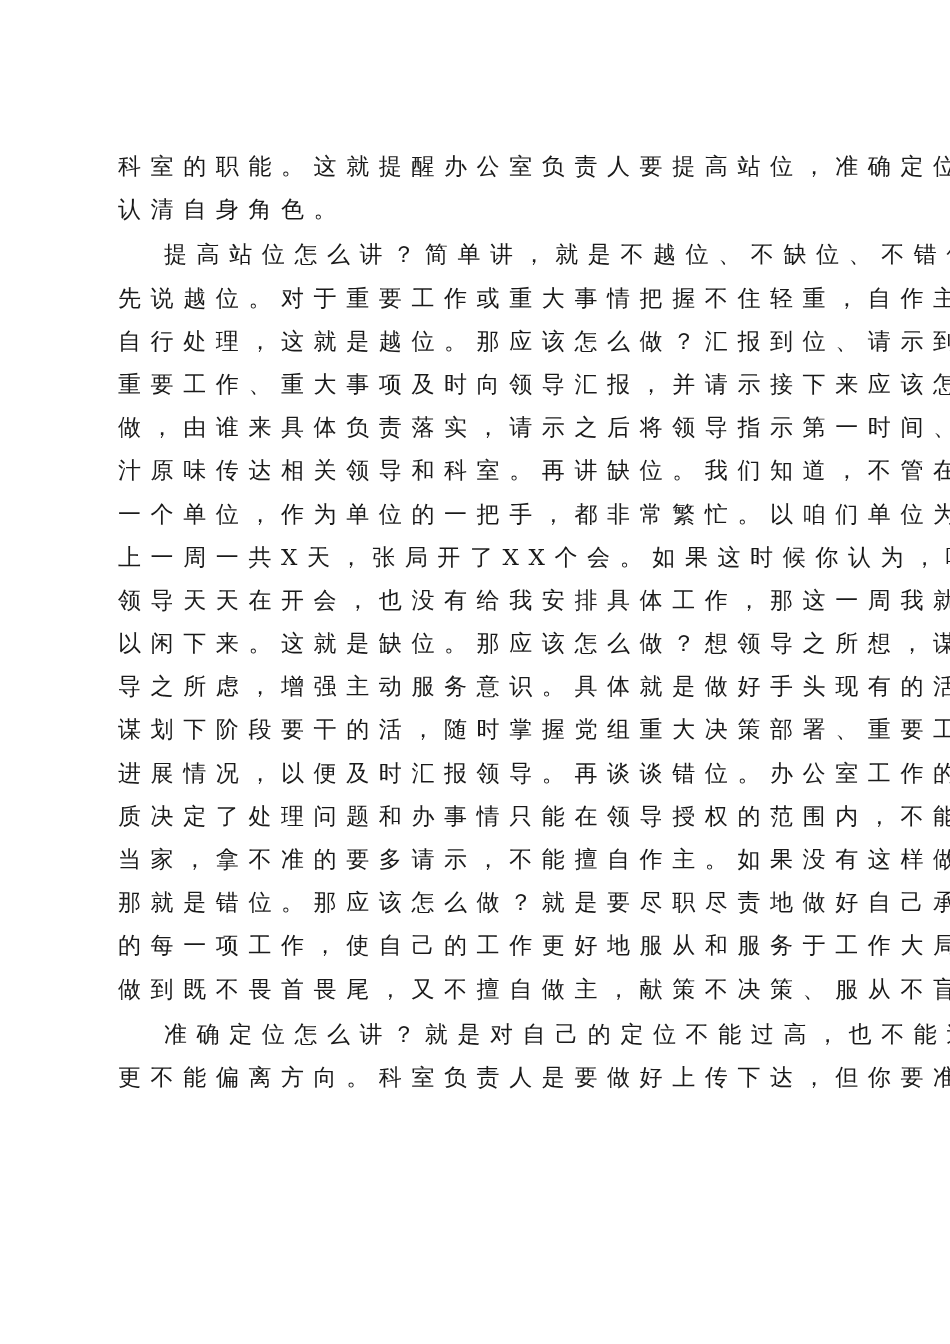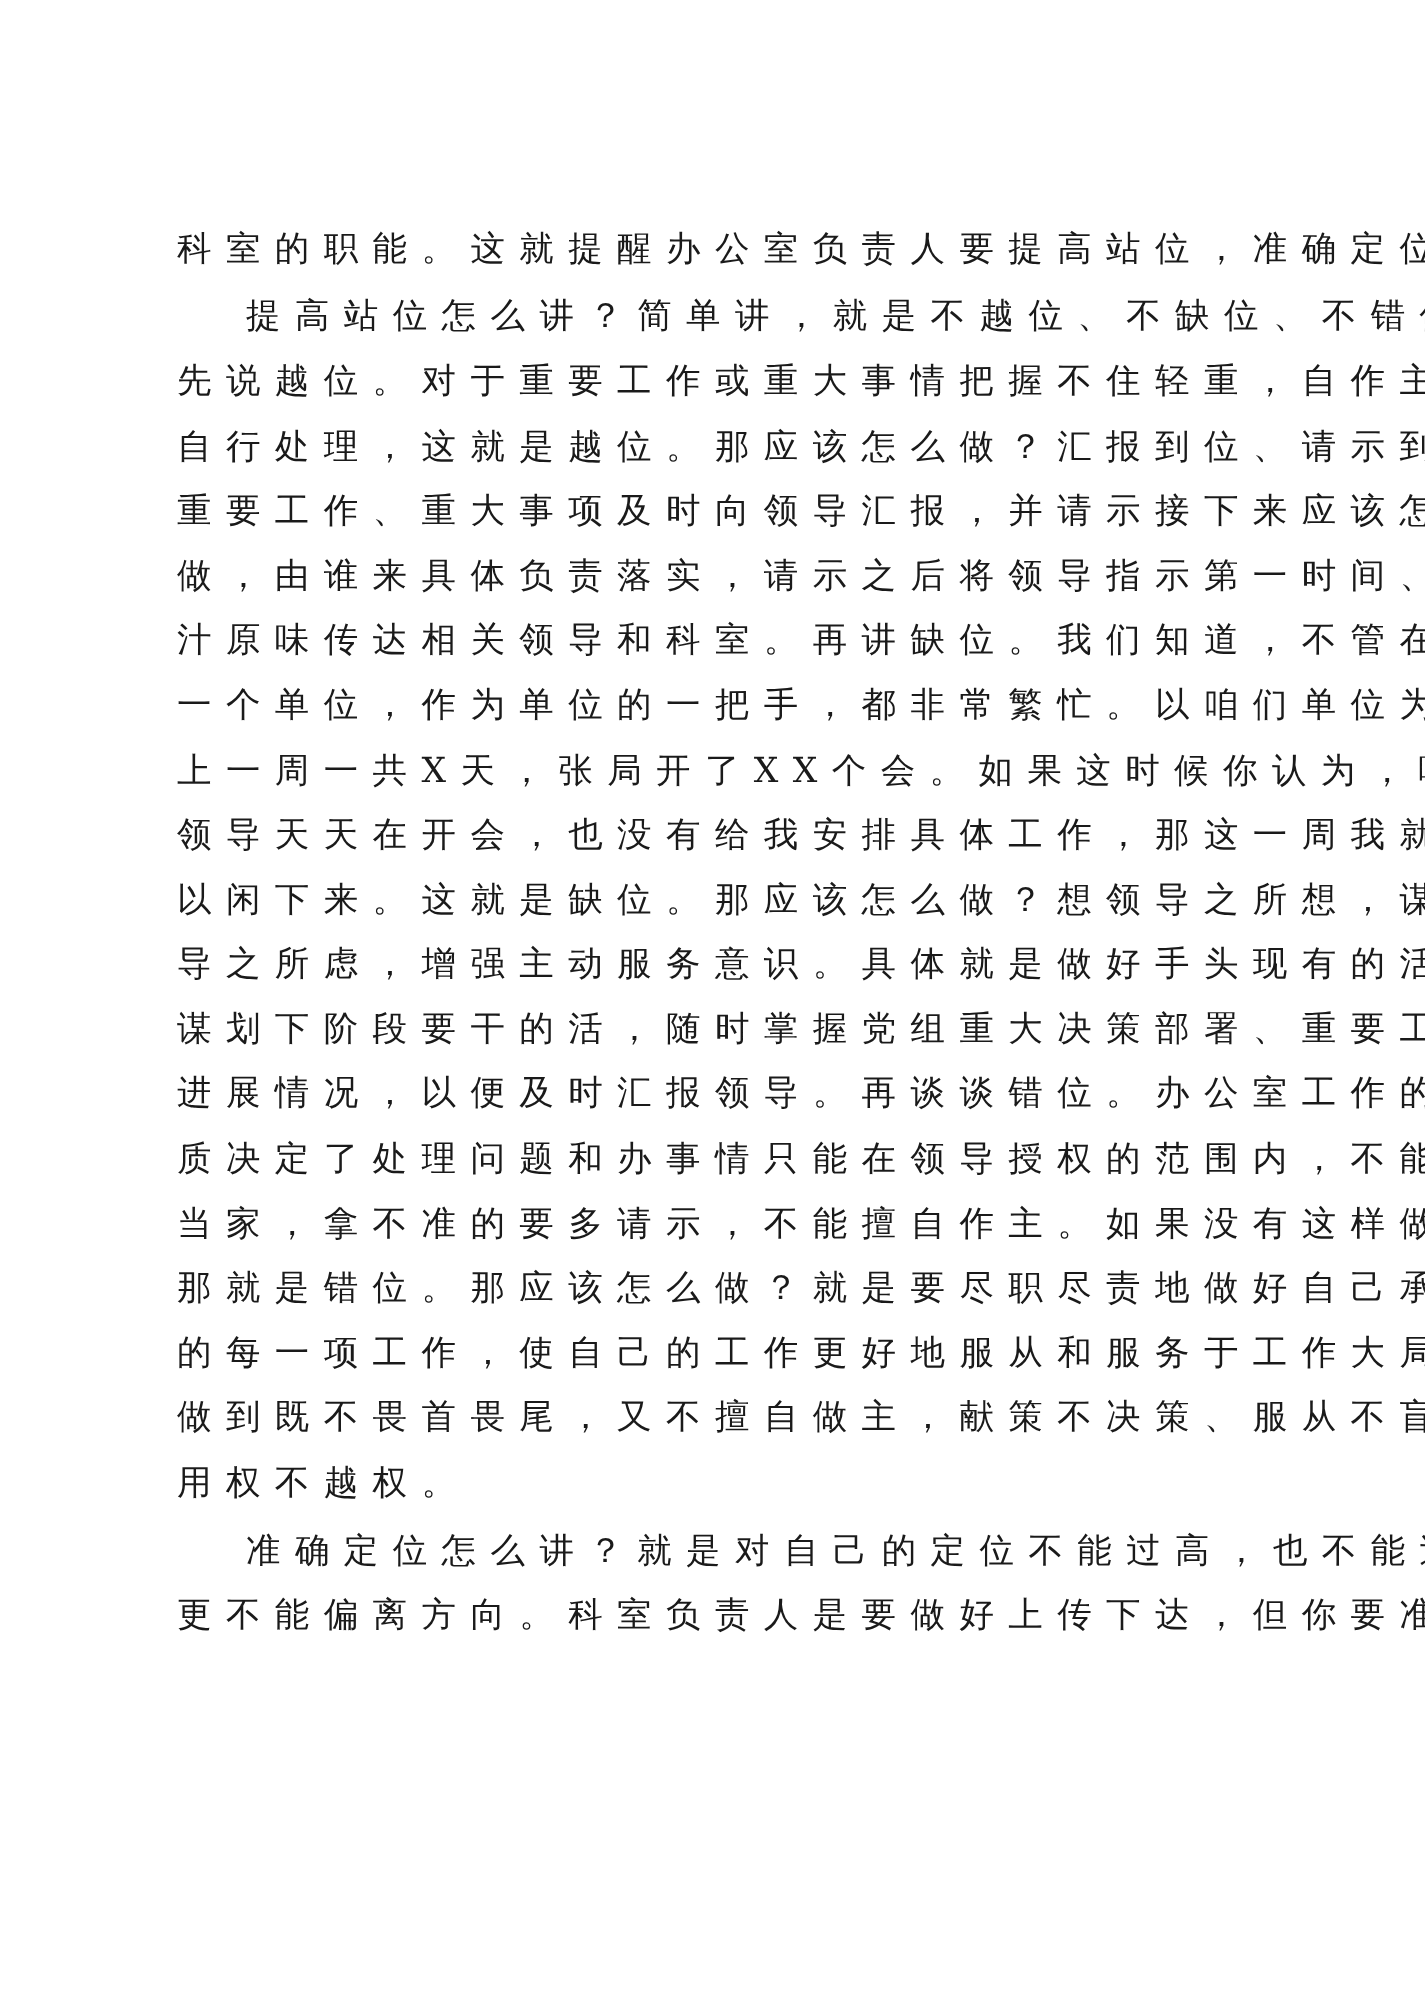--- a/index.html
+++ b/index.html
@@ -13,20 +13,21 @@
   .indent { padding-left: 46px; }
 </style>
 </head>
 <body>
 
 <div class="page">
   <div class="text">
 
     <div>
       <div class="line">科室的职能。这就提醒办公室负责人要提高站位，准确定位，</div>
+      <div class="line">认清自身角色。</div>
     </div>
     <div class="para-gap"></div>
 
     <div>
       <div class="line indent">提高站位怎么讲？简单讲，就是不越位、不缺位、不错位。</div>
       <div class="line">先说越位。对于重要工作或重大事情把握不住轻重，自作主张，</div>
       <div class="line">自行处理，这就是越位。那应该怎么做？汇报到位、请示到位。</div>
       <div class="line">重要工作、重大事项及时向领导汇报，并请示接下来应该怎么</div>
       <div class="line">做，由谁来具体负责落实，请示之后将领导指示第一时间、原</div>
       <div class="line">汁原味传达相关领导和科室。再讲缺位。我们知道，不管在哪</div>
@@ -35,21 +36,20 @@
       <div class="line">领导天天在开会，也没有给我安排具体工作，那这一周我就可</div>
       <div class="line">以闲下来。这就是缺位。那应该怎么做？想领导之所想，谋领</div>
       <div class="line">导之所虑，增强主动服务意识。具体就是做好手头现有的活，</div>
       <div class="line">谋划下阶段要干的活，随时掌握党组重大决策部署、重要工作</div>
       <div class="line">进展情况，以便及时汇报领导。再谈谈错位。办公室工作的性</div>
       <div class="line">质决定了处理问题和办事情只能在领导授权的范围内，不能乱</div>
       <div class="line">当家，拿不准的要多请示，不能擅自作主。如果没有这样做，</div>
       <div class="line">那就是错位。那应该怎么做？就是要尽职尽责地做好自己承担</div>
       <div class="line">的每一项工作，使自己的工作更好地服从和服务于工作大局，</div>
       <div class="line">做到既不畏首畏尾，又不擅自做主，献策不决策、服从不盲从、</div>
-      <div class="line">用权不越权。</div>
     </div>
     <div class="para-gap"></div>
 
     <div>
       <div class="line indent">准确定位怎么讲？就是对自己的定位不能过高，也不能过低，</div>
       <div class="line">更不能偏离方向。科室负责人是要做好上传下达，但你要准确</div>
     </div>
 
   </div>
 </div>

